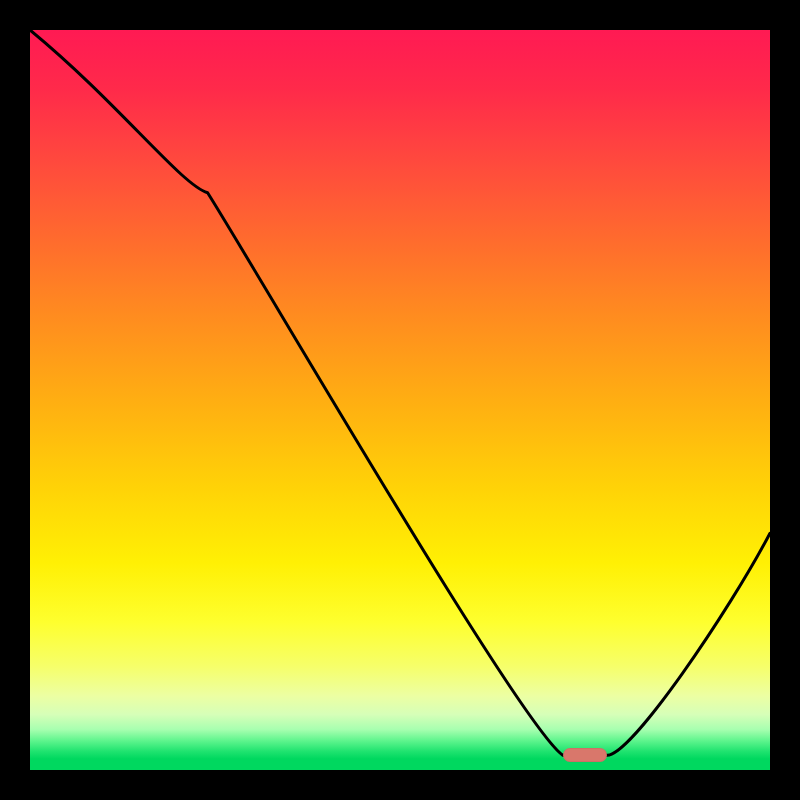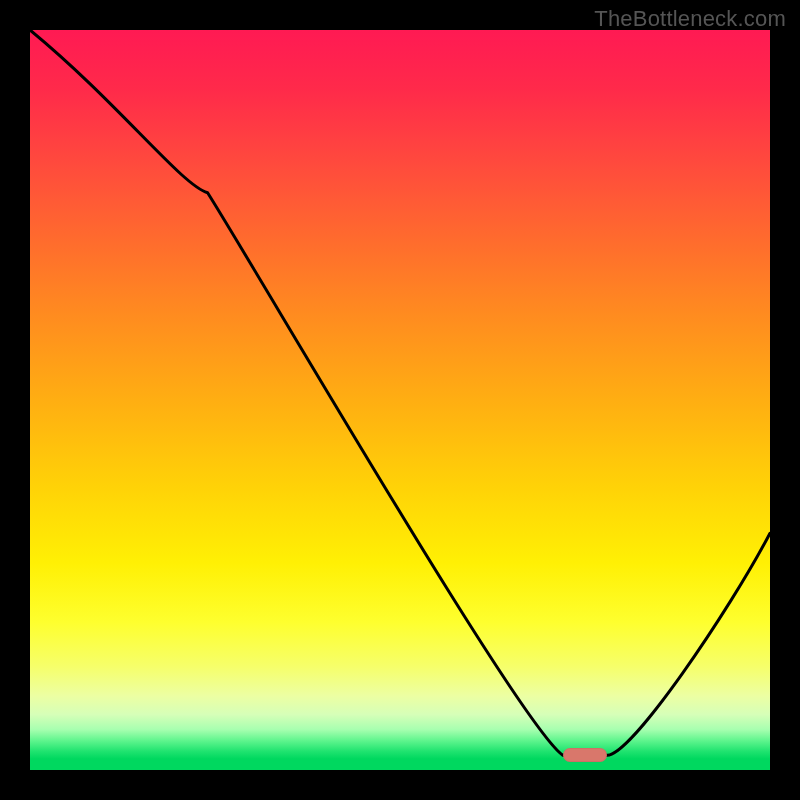--- a/index.html
+++ b/index.html
@@ -73,21 +73,20 @@
     border-radius: 7px;
     background: #d9776b;
     box-shadow: 0 0 0 1px rgba(0,0,0,0.05) inset;
   }
 </style>
 </head>
 <body>
 
 <div class="frame">
 
-  <div class="watermark">TheBottleneck.com</div>
 
   <div class="plot-area">
 
     <div class="gradient-bg"></div>
 
     <svg class="curve" viewBox="0 0 100 100" preserveAspectRatio="none">
       <path id="curve-path" fill="none" stroke-linecap="round" stroke-linejoin="round" vector-effect="non-scaling-stroke" stroke="#000000" d="M 0.00,0.00 C 12.00,9.90 20.40,20.90 24.00,22.00 C 31.20,33.40 66.24,94.00 72.00,98.00 L 78.00,98.00 C 81.30,98.00 94.50,78.50 100.00,68.00" stroke-width="3"></path>
     </svg>
 
     <div id="opt-marker" class="marker" style="left: 532.8px; top: 718.2px; width: 44.4px; background: rgb(217, 119, 107);"></div>

